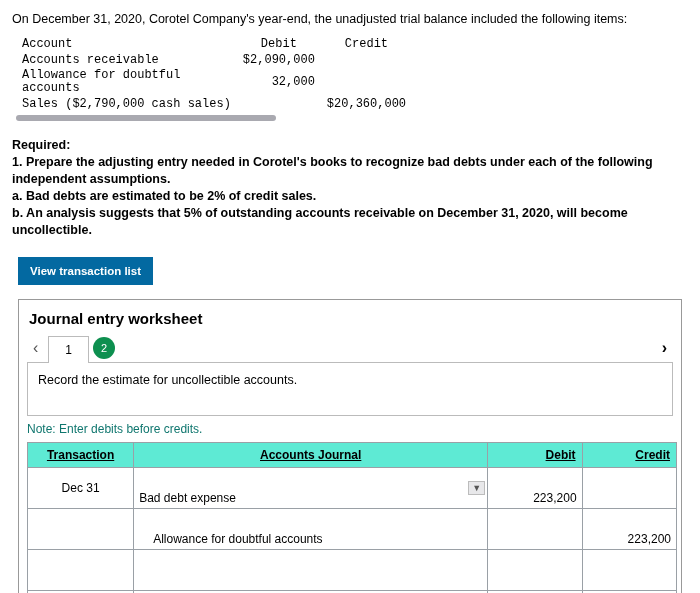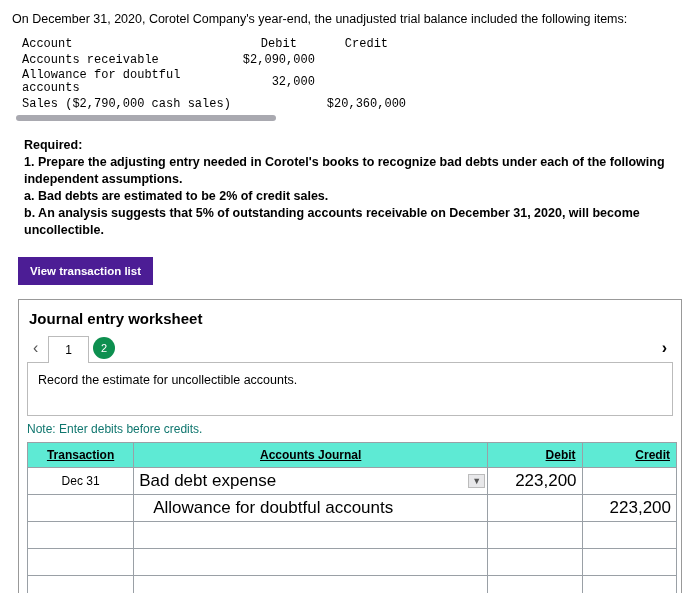--- a/index.html
+++ b/index.html
@@ -30,25 +30,25 @@
   .trial-balance .num { text-align: right; }
   .hr-bar {
     height: 6px;
     background: #a9a9b0;
     border-radius: 3px;
     width: 260px;
     margin: 3px 0 16px 4px;
   }
 
   .required b { font-weight: bold; }
-  .required { margin-bottom: 18px; line-height: 1.35; margin-left: 12px; }
+  .required { margin-bottom: 18px; line-height: 1.35; }
 
   .view-btn {
     display: inline-block;
-    background: #4c1d95;
+    background: #0369a1;
     color: #fff;
     font-size: 11.5px;
     font-weight: bold;
     padding: 8px 12px;
     border: none;
     cursor: pointer;
     margin: 0 0 14px 6px;
   }
 
   .worksheet-frame {
@@ -102,22 +102,22 @@
   .journal-table td {
     border: 1px solid #9aa0a6;
     padding: 3px 5px;
     height: 20px;
     background: #fff;
   }
   .journal-table .txn { text-align: center; width: 90px; }
   .journal-table .gj { width: 300px; position: relative; }
   .journal-table .amt { text-align: right; width: 80px; }
   .journal-table input {
-    border: none; width: 100%; font-size: 17px; padding: 0;
-    background: transparent; outline: none;
+    border: none; width: 100%; font-size: 12px; padding: 0;
+    background: transparent; outline: none; margin-top: 20px;
   }
   .journal-table input.num { text-align: right; }
   .dd-caret {
     position: absolute; right: 2px; top: 50%; transform: translateY(-50%);
     font-size: 9px; color: #555; background: #e8e8ea; padding: 1px 3px;
     border: 1px solid #bcbcbc;
   }
   .indent input { padding-left: 14px; }
 </style>
 </head>

